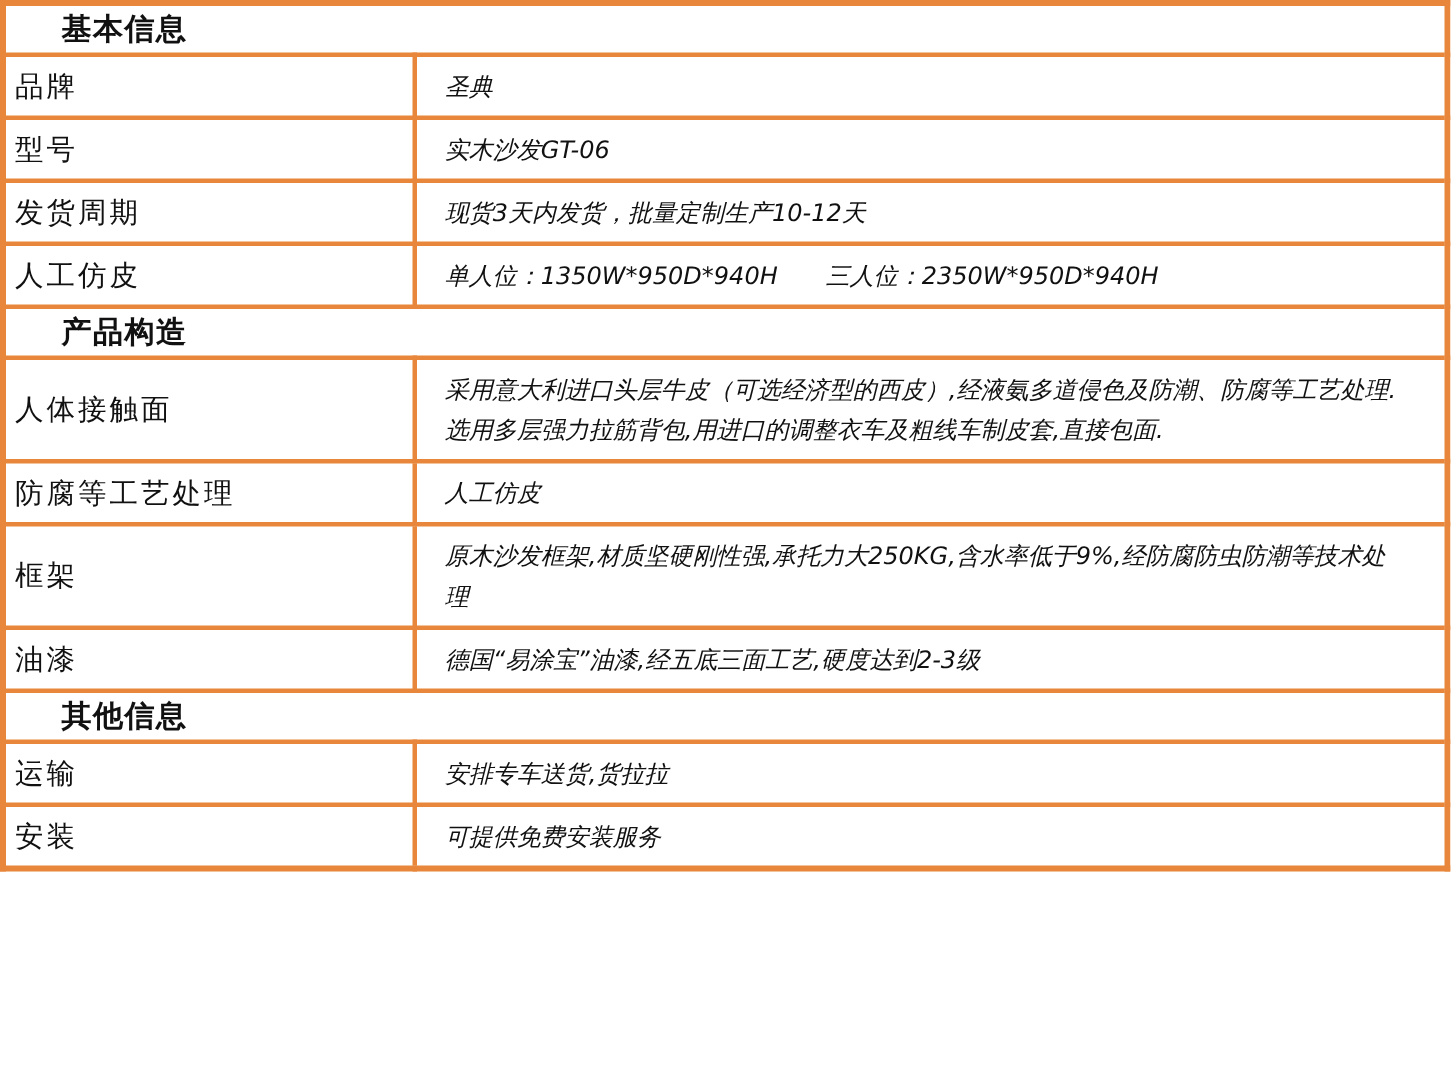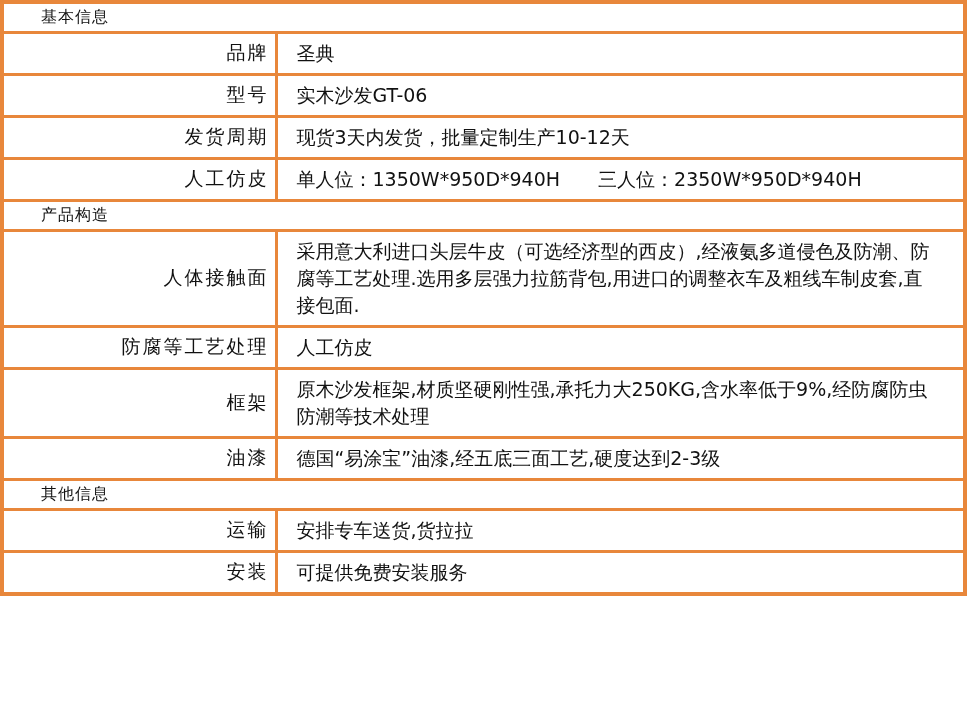--- a/index.html
+++ b/index.html
@@ -23,39 +23,40 @@
   }
   table.spec col.c1{width:274px;}
   table.spec td{
     border:3px solid var(--orange);
     vertical-align:middle;
     box-sizing:border-box;
   }
   tr.section td{
     height:30px;
     padding:2px 10px 2px 37px;
-    font-size:16px;
-    font-weight:normal;
+    font-size:20px;
+    font-weight:bold;
     letter-spacing:1px;
     text-align:left;
   }
   tr.row td{height:42px;}
   tr.row td.label{
-    text-align:right;
+    text-align:left;
     font-size:19px;
     letter-spacing:2px;
     padding:4px 6px;
   }
   tr.row td.value{
     text-align:left;
-    font-size:19px;
+    font-size:16px;
     line-height:27px;
     padding:6px 30px 6px 19px;
     white-space:pre-wrap;
     word-break:break-word;
+    font-style:italic;
   }
 </style>
 </head>
 <body>
 
 <div class="page">
   <table class="spec">
     <colgroup>
         <col class="c1">
         <col class="c2">

